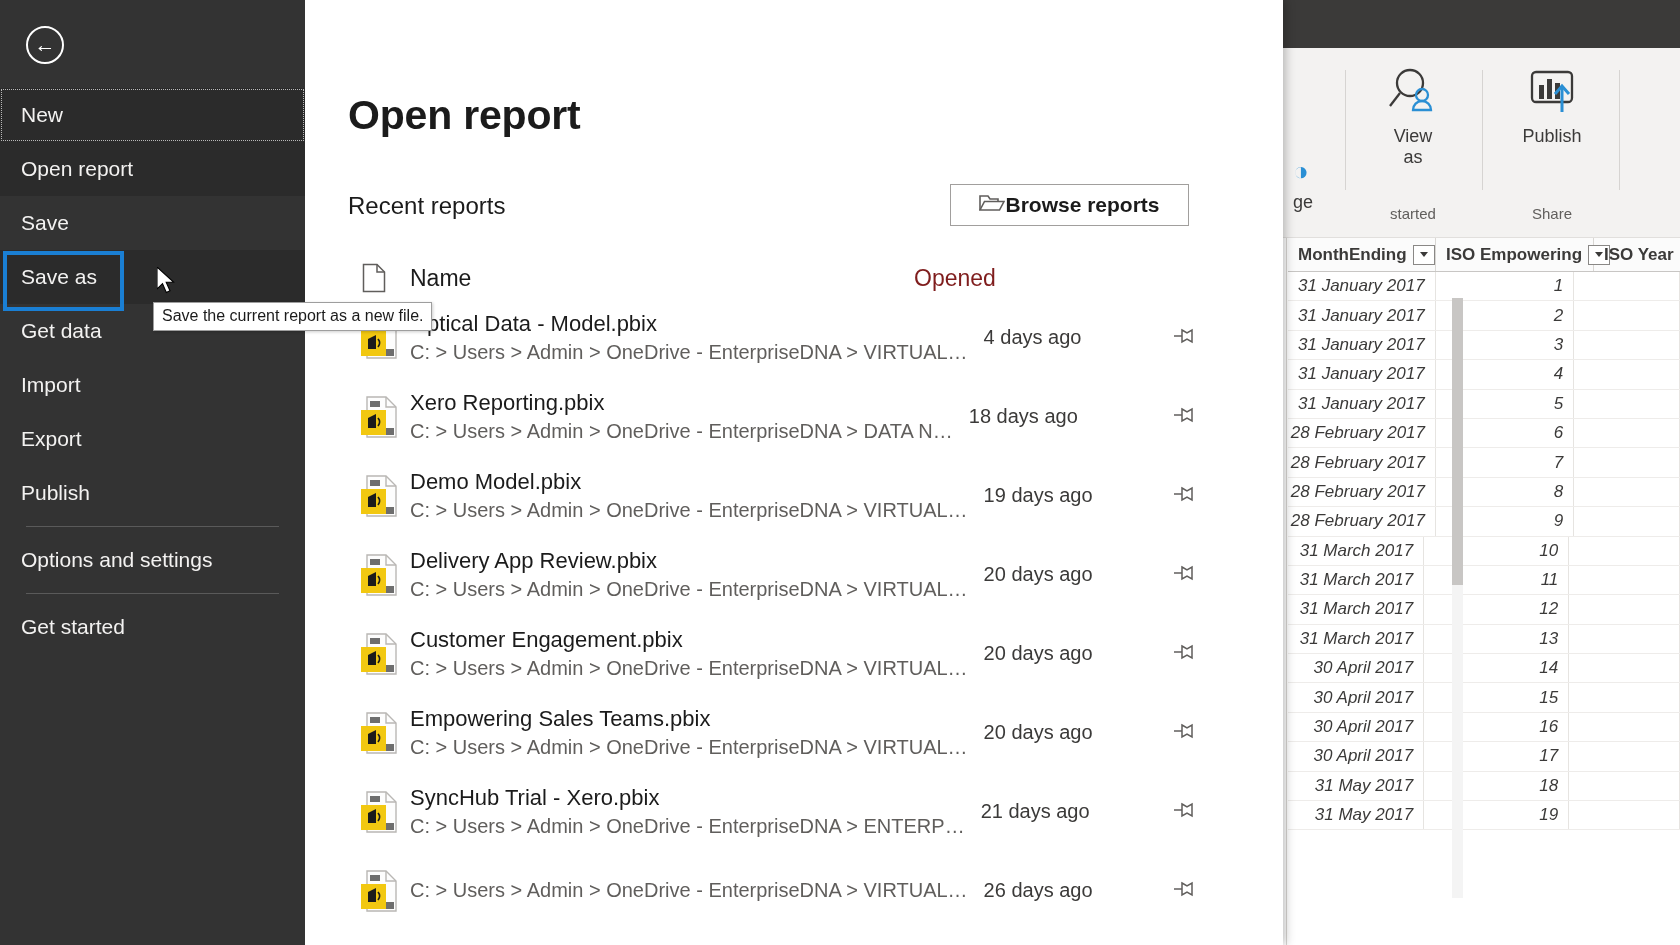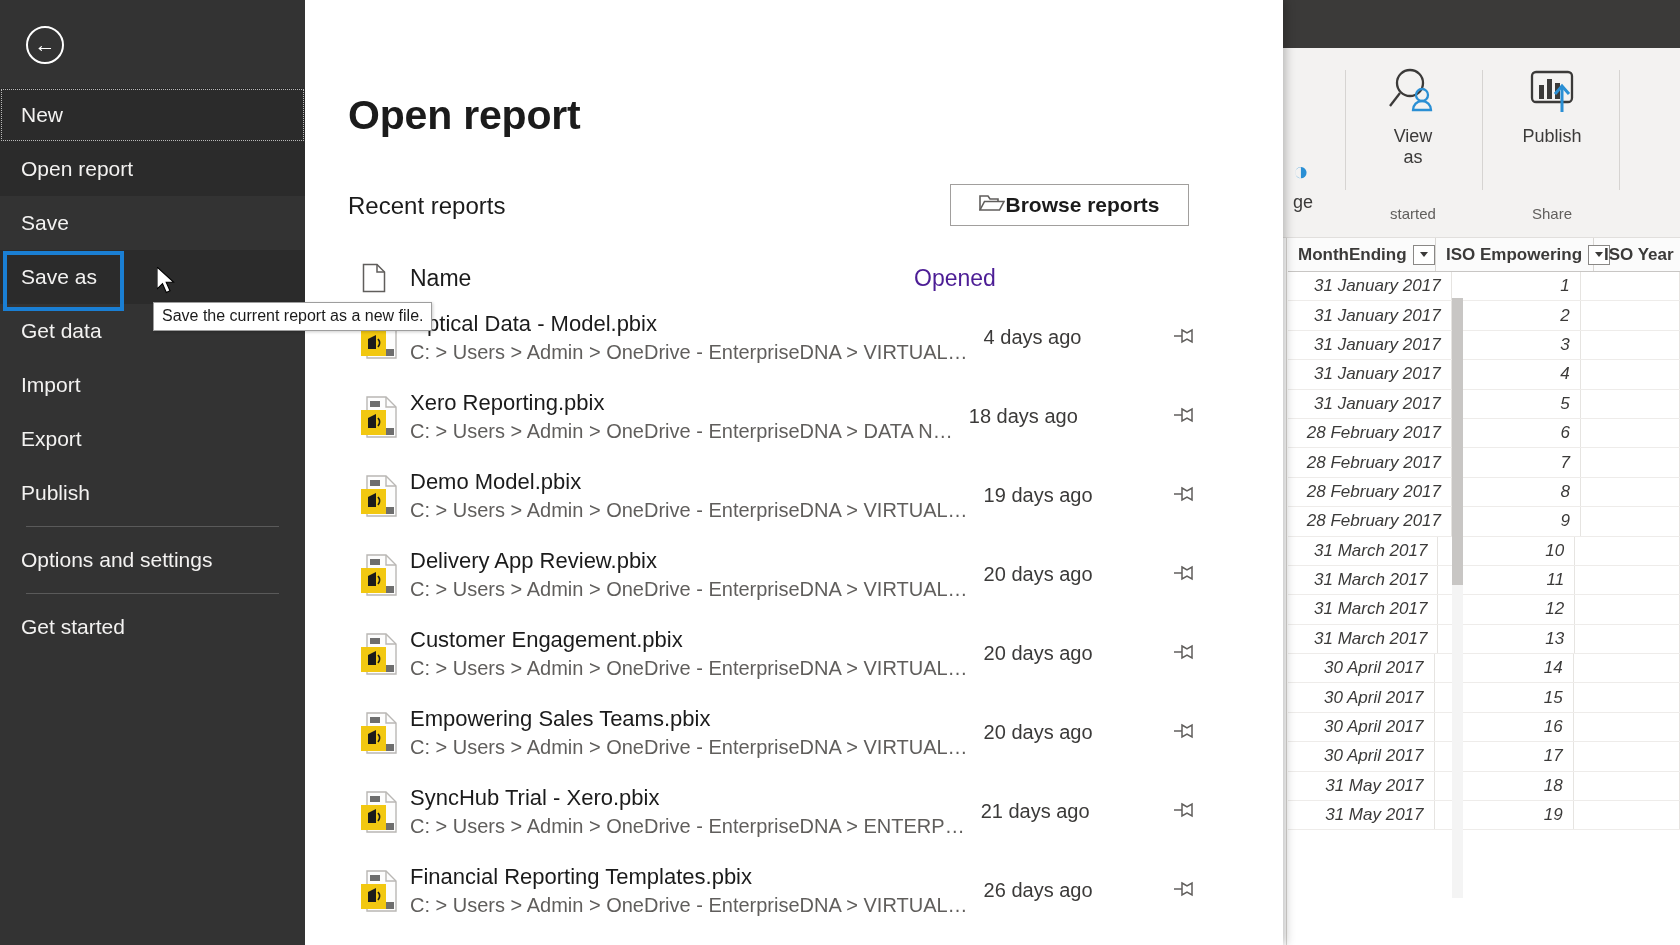--- a/index.html
+++ b/index.html
@@ -53,21 +53,21 @@
     font-size: 17px; font-weight: bold; color: #3b3a39; white-space: nowrap;
   }
   .gh.c1 { width: 148px; }
   .gh.c2 { width: 158px; }
   .gh.c3 { width: 120px; }
   .filter-btn {
     width: 22px; height: 20px; border: 1px solid #8a8886; background: #fff;
     display: flex; align-items: center; justify-content: center; flex: 0 0 auto; margin-left: 6px;
   }
   .caret { width: 0; height: 0; border-left: 4px solid transparent; border-right: 4px solid transparent; border-top: 5px solid #3b3a39; }
-  .grow { display: flex; height: 29.4px; border-bottom: 1px solid #eeecea; padding-left: 16px; }
+  .grow { display: flex; height: 29.4px; border-bottom: 1px solid #eeecea; }
   .gc {
     display: flex; align-items: center; border-right: 1px solid #e6e4e1;
     font-size: 17px; color: #3b3a39; font-style: italic; white-space: nowrap;
     padding: 0 10px; justify-content: flex-end;
   }
   .gc.c1 { width: 148px; }
   .gc.c2 { width: 158px; }
   .gc.c3 { width: 120px; }
   .grid-leftedge { position: absolute; left: 0; top: 0; width: 4px; height: 100%; background: #fff; border-right: 1px solid #d9d7d4; }
 
@@ -125,21 +125,21 @@
     display: flex; align-items: center; justify-content: center; 
     font-size: 21px; font-weight: bold; color: #1b1b1b; cursor: pointer;
   }
 
   .list-head {
     position: absolute; left: 43px; top: 255px; width: 880px; height: 46px;
     display: flex; align-items: center;
   }
   .lh-icon { width: 62px; display: flex; justify-content: flex-start; padding-left: 14px; }
   .lh-name { font-size: 23px; color: #1b1b1b; }
-  .lh-opened { position: absolute; left: 566px; font-size: 23px; color: #4c1d95; }
+  .lh-opened { position: absolute; left: 566px; font-size: 23px; color: #7f1d1d; }
 
   .list-wrap {
     position: absolute; left: 43px; top: 298px; width: 880px; height: 647px; overflow: hidden;
   }
   .row {
     position: relative; height: 79px; display: flex; align-items: center; cursor: pointer;
   }
   .row-icon { width: 62px; flex: 0 0 62px; display: flex; align-items: center; justify-content: center; }
   .row-texts { flex: 0 0 488px; }
   .row-name { font-size: 22px; color: #1b1b1b; line-height: 1.35; white-space: nowrap; }
@@ -571,21 +571,20 @@
     <path d="M10 3 H29 L39 13 V43 H10 Z" fill="#fdfdfd" stroke="#b9b7b4" stroke-width="1.4"></path>
     <path d="M29 3 V13 H39" fill="none" stroke="#b9b7b4" stroke-width="1.4"></path>
     <rect x="13" y="7" width="10" height="6" fill="#6e6e6e"></rect>
     <rect x="4" y="16" width="25" height="25" fill="#f2c811"></rect>
     <path d="M11 34 V24 L19 20 V34 Z" fill="#1b1b1b"></path>
     <path d="M21 24 a6 6 0 0 1 0 8" fill="none" stroke="#1b1b1b" stroke-width="1.8"></path>
     <rect x="29" y="34" width="8" height="7" fill="#6e6e6e"></rect>
   </svg>
             </span>
             <span class="row-texts">
-              <span class="row-name" style="display: block;">Financial Reporting Templates.pbix</span>
               <span class="row-path" style="display: block;">C: &gt; Users &gt; Admin &gt; OneDrive - EnterpriseDNA &gt; VIRTUAL…</span>
             </span>
             <span class="row-opened">26 days ago</span>
             <span class="row-pin">
   <svg width="26" height="20" viewBox="0 0 26 20">
     <path d="M0 10 H8" stroke="#605e5c" stroke-width="1.5"></path>
     <path d="M8 4 L13 7 L18 4 V16 L13 13 L8 16 Z" fill="none" stroke="#605e5c" stroke-width="1.5"></path>
   </svg></span>
           </div>
         </div>

